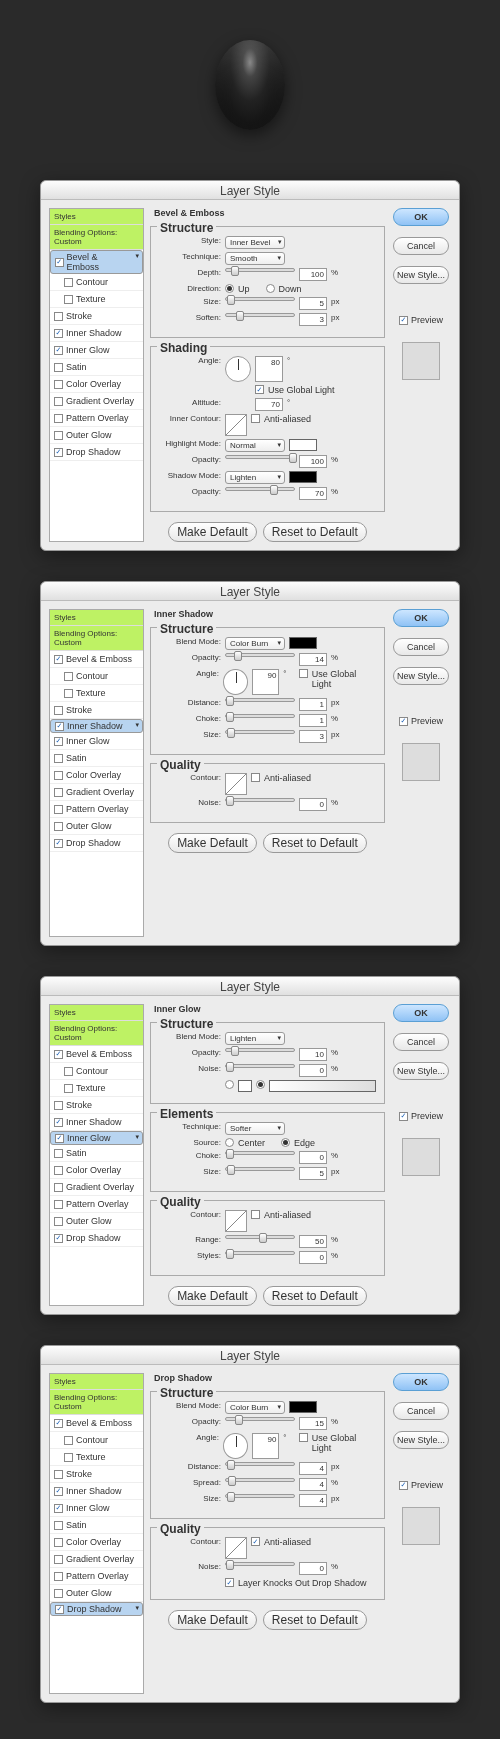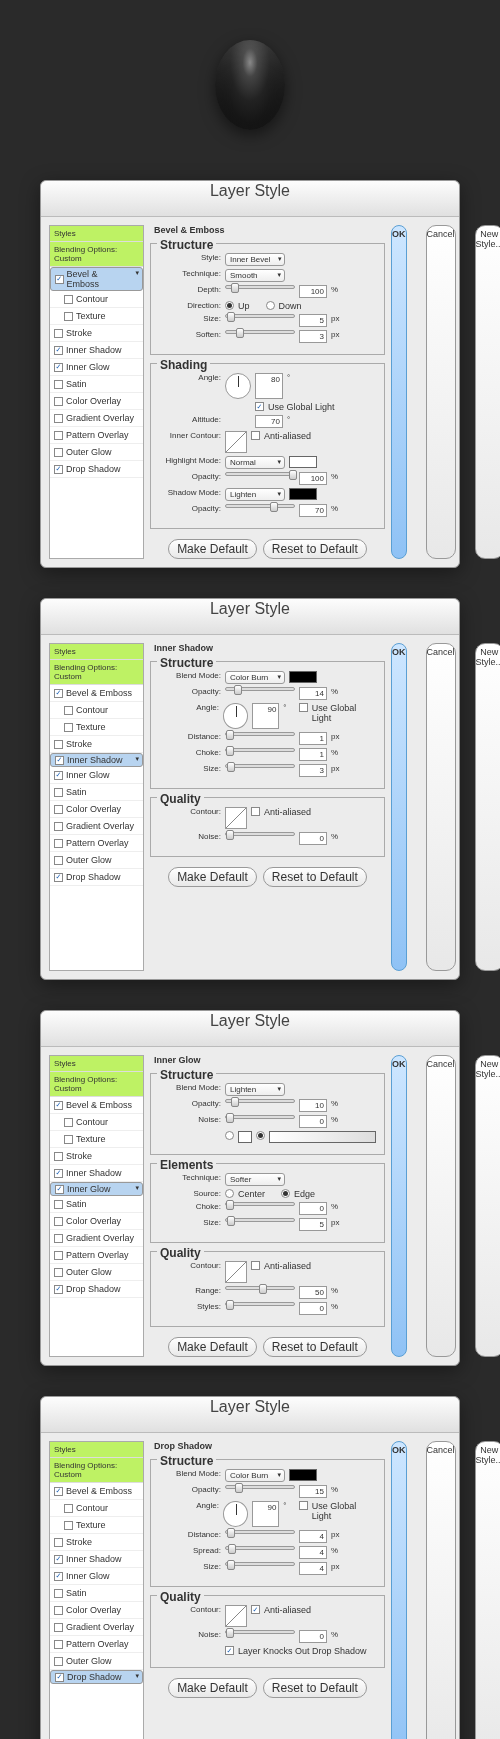--- a/index.html
+++ b/index.html
@@ -1,19 +1,19 @@
 <!DOCTYPE html>
 <html><head>
 <meta charset="utf-8">
 <style>
 *{box-sizing:border-box;margin:0;padding:0;font-family:'Lucida Grande',Arial,sans-serif;font-size:9px;color:#333}
 body{background:#2a2a2a;padding:20px 0;display:flex;flex-direction:column;align-items:center;gap:30px}
 .droplet{width:70px;height:90px;border-radius:50%;background:radial-gradient(ellipse at 50% 25%,#888 0%,#444 15%,#222 40%,#111 70%,#000 100%);box-shadow:0 5px 15px rgba(0,0,0,0.5),inset 0 10px 20px rgba(255,255,255,0.1);margin:20px 0}
 .dialog{width:420px;background:#ececec;border:1px solid #999;border-radius:6px;box-shadow:0 5px 20px rgba(0,0,0,0.4)}
-.titlebar{height:36px;background:linear-gradient(#fdfdfd,#e0e0e0);border-bottom:1px solid #bbb;border-radius:6px 6px 0 0;text-align:center;line-height:20px;font-size:16px;color:#444}
+.titlebar{height:19px;background:linear-gradient(#fdfdfd,#e0e0e0);border-bottom:1px solid #bbb;border-radius:6px 6px 0 0;text-align:center;line-height:20px;font-size:12px;color:#444}
 .body{display:flex;padding:8px;gap:6px}
 .sidebar{width:95px;border:1px solid #aaa;background:#fff}
 .sb-head{background:#bef264;padding:3px 4px;border-bottom:1px solid #ddd;font-size:8px}
 .sb-item{padding:3px 4px;font-size:8px;display:flex;align-items:center;gap:3px;border-bottom:1px solid #eee}
 .sb-item.sel{background:#b8d4f0}
 .sb-item.sub{padding-left:14px}
 .cb{width:9px;height:9px;border:1px solid #888;background:#fff;display:inline-flex;align-items:center;justify-content:center;font-size:7px;color:#222}
 .cb.on::after{content:'✓';color:#1a5fb4}
 .main{flex:1;display:flex;flex-direction:column;gap:4px}
 .fieldset{border:1px solid #aaa;padding:6px 8px 8px;position:relative;margin-top:4px}
@@ -25,21 +25,21 @@
 .slider{height:4px;background:#ddd;border:1px solid #999;border-radius:2px;flex:1;max-width:70px;position:relative}
 .thumb{position:absolute;top:-3px;width:8px;height:10px;background:linear-gradient(#fff,#ccc);border:1px solid #888;border-radius:2px}
 .num{width:28px;border:1px solid #999;background:#fff;padding:1px 2px;font-size:8px;text-align:right}
 .unit{font-size:8px;width:12px}
 .radio{width:9px;height:9px;border:1px solid #888;border-radius:50%;background:#fff;display:inline-flex;align-items:center;justify-content:center}
 .radio.on::after{content:'';width:5px;height:5px;background:#333;border-radius:50%}
 .angle{width:26px;height:26px;border:1px solid #999;border-radius:50%;background:#fff;position:relative}
 .angle::after{content:'';position:absolute;width:1px;height:11px;background:#333;left:50%;top:2px;transform-origin:bottom}
 .swatch{width:28px;height:12px;border:1px solid #666}
 .contour{width:22px;height:22px;border:1px solid #999;background:linear-gradient(135deg,#fff 48%,#888 50%,#fff 52%)}
-.btns{width:60px;display:flex;flex-direction:row;gap:19px;}
+.btns{width:60px;display:flex;flex-direction:column;gap:11px;align-items:center}
 .btn{width:56px;padding:3px 0;text-align:center;background:linear-gradient(#fff,#e8e8e8);border:1px solid #999;border-radius:10px;font-size:9px}
 .btn.ok{background:linear-gradient(#cde6ff,#8fc2f5);border-color:#5a9fd4;font-weight:bold}
 .prev{display:flex;align-items:center;gap:3px;font-size:8px;margin-top:20px}
 .pbox{width:38px;height:38px;border:1px solid #aaa;background:#ddd;margin-top:6px}
 .btn2{padding:2px 8px;background:linear-gradient(#fff,#e8e8e8);border:1px solid #999;border-radius:10px;font-size:12px}
 .defbtns{display:flex;gap:6px;justify-content:center;margin-top:6px}
 </style>
 </head>
 <body>
 

